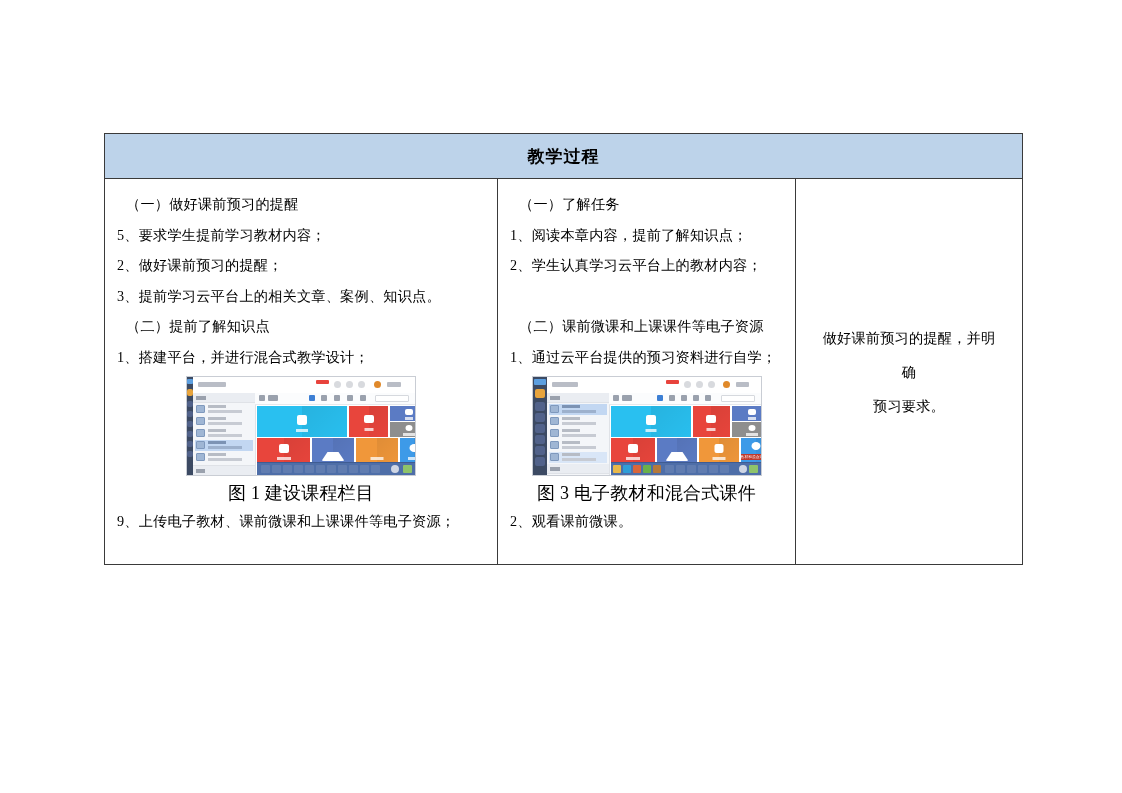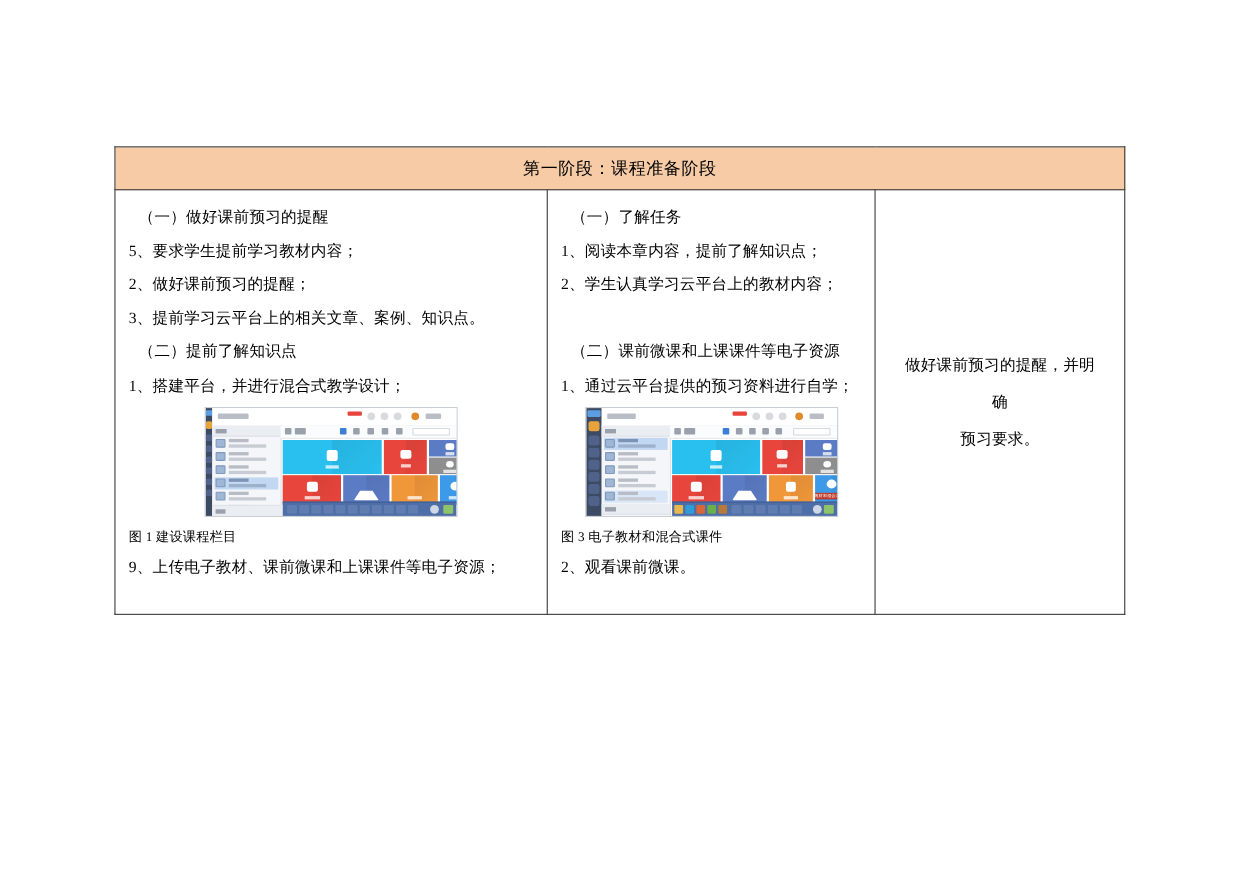--- a/index.html
+++ b/index.html
@@ -96,23 +96,23 @@
     font-size: 14.2px;
     line-height: 34px;
     letter-spacing: 0.2px;
   }
 
   .fig-wrap {
     text-align: center;
     margin-top: 4px;
   }
   .fig-cap {
-    font-size: 12px;
+    font-size: 18px;
     line-height: 26px;
-    text-align: left;
+    text-align: center;
     letter-spacing: 0.2px;
   }
 
   
   .shot {
     position: relative;
     display: inline-block;
     background: #ffffff;
     border: 1px solid #c9cdd4;
     box-sizing: border-box;
@@ -331,22 +331,22 @@
 
 <div class="page">
 
   <table class="doc-table">
     <colgroup>
       <col style="width:393px">
       <col style="width:298px">
       <col style="width:227px">
     </colgroup>
     <tbody>
-      <tr class="row-stage">
-        <td colspan="3">第一阶段：课程准备阶段</td>
+      <tr class="row-title">
+        <td colspan="3">教学过程</td>
       </tr>
       <tr class="row-body">
 
         <td>
           <div class="cell-pad">
             <div class="ln indent">（一）做好课前预习的提醒</div>
             <div class="ln">5、要求学生提前学习教材内容；</div>
             <div class="ln">2、做好课前预习的提醒；</div>
             <div class="ln">3、提前学习云平台上的相关文章、案例、知识点。</div>
             <div class="ln indent">（二）提前了解知识点</div>

